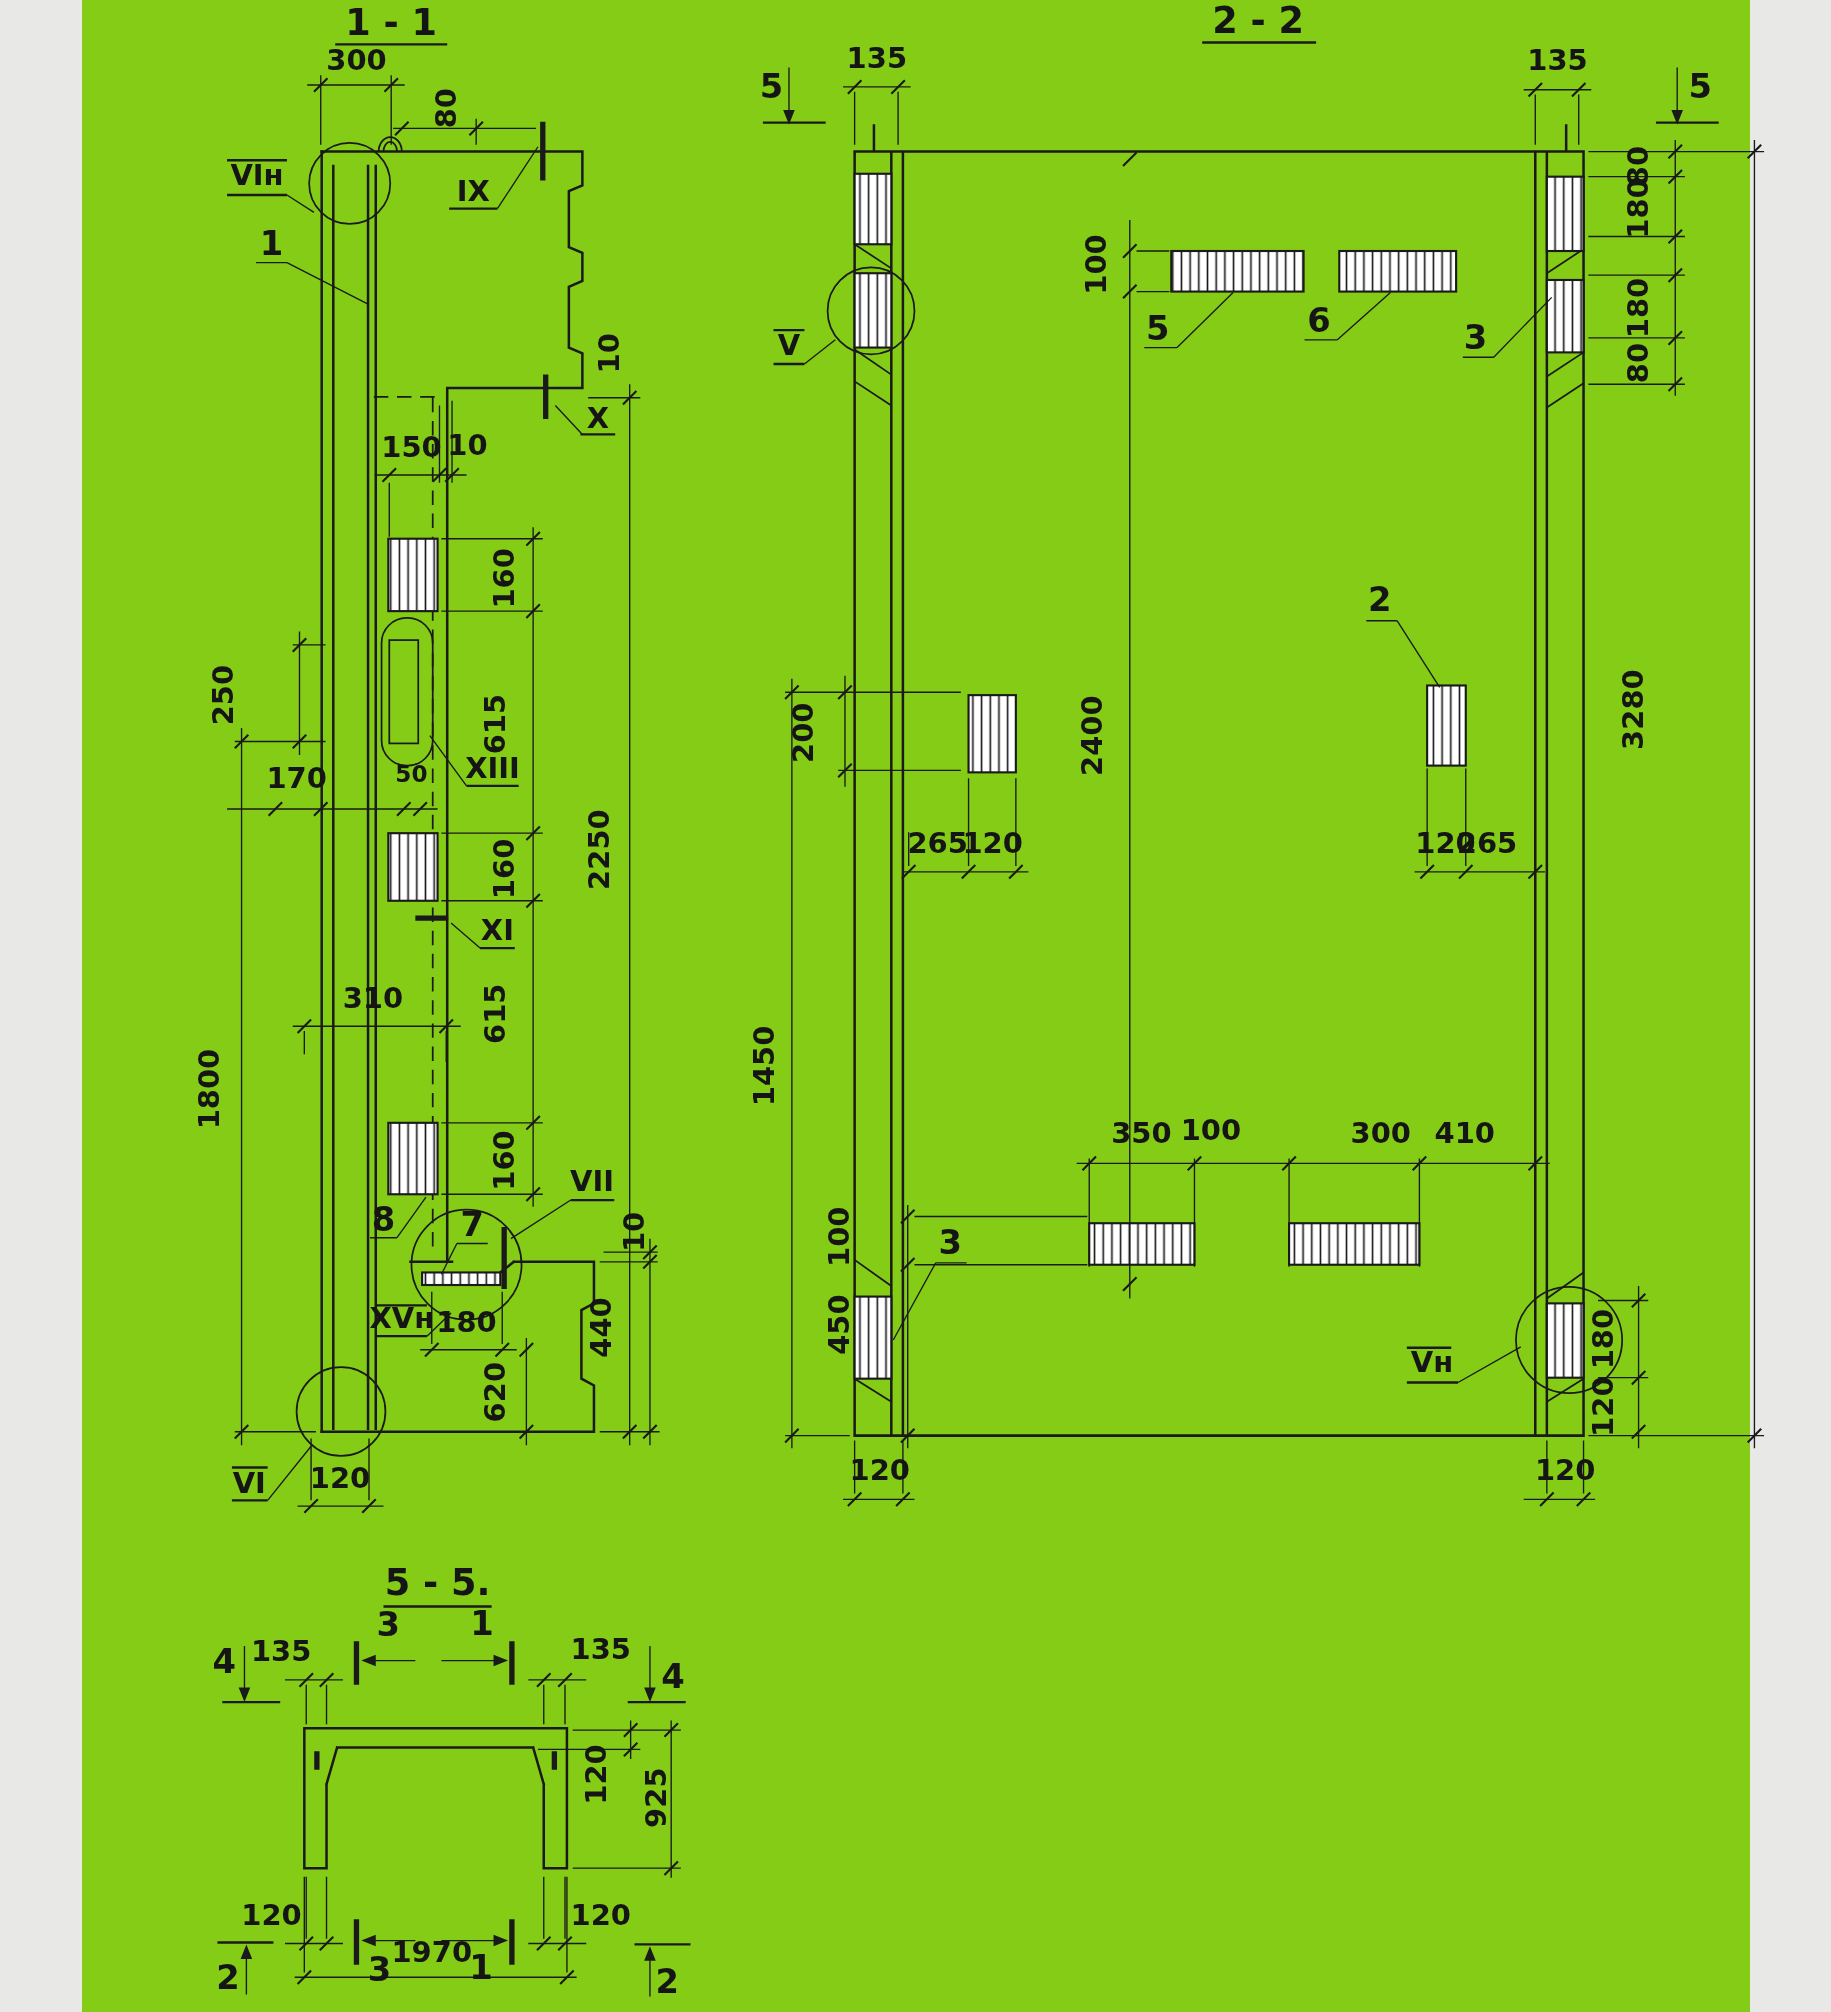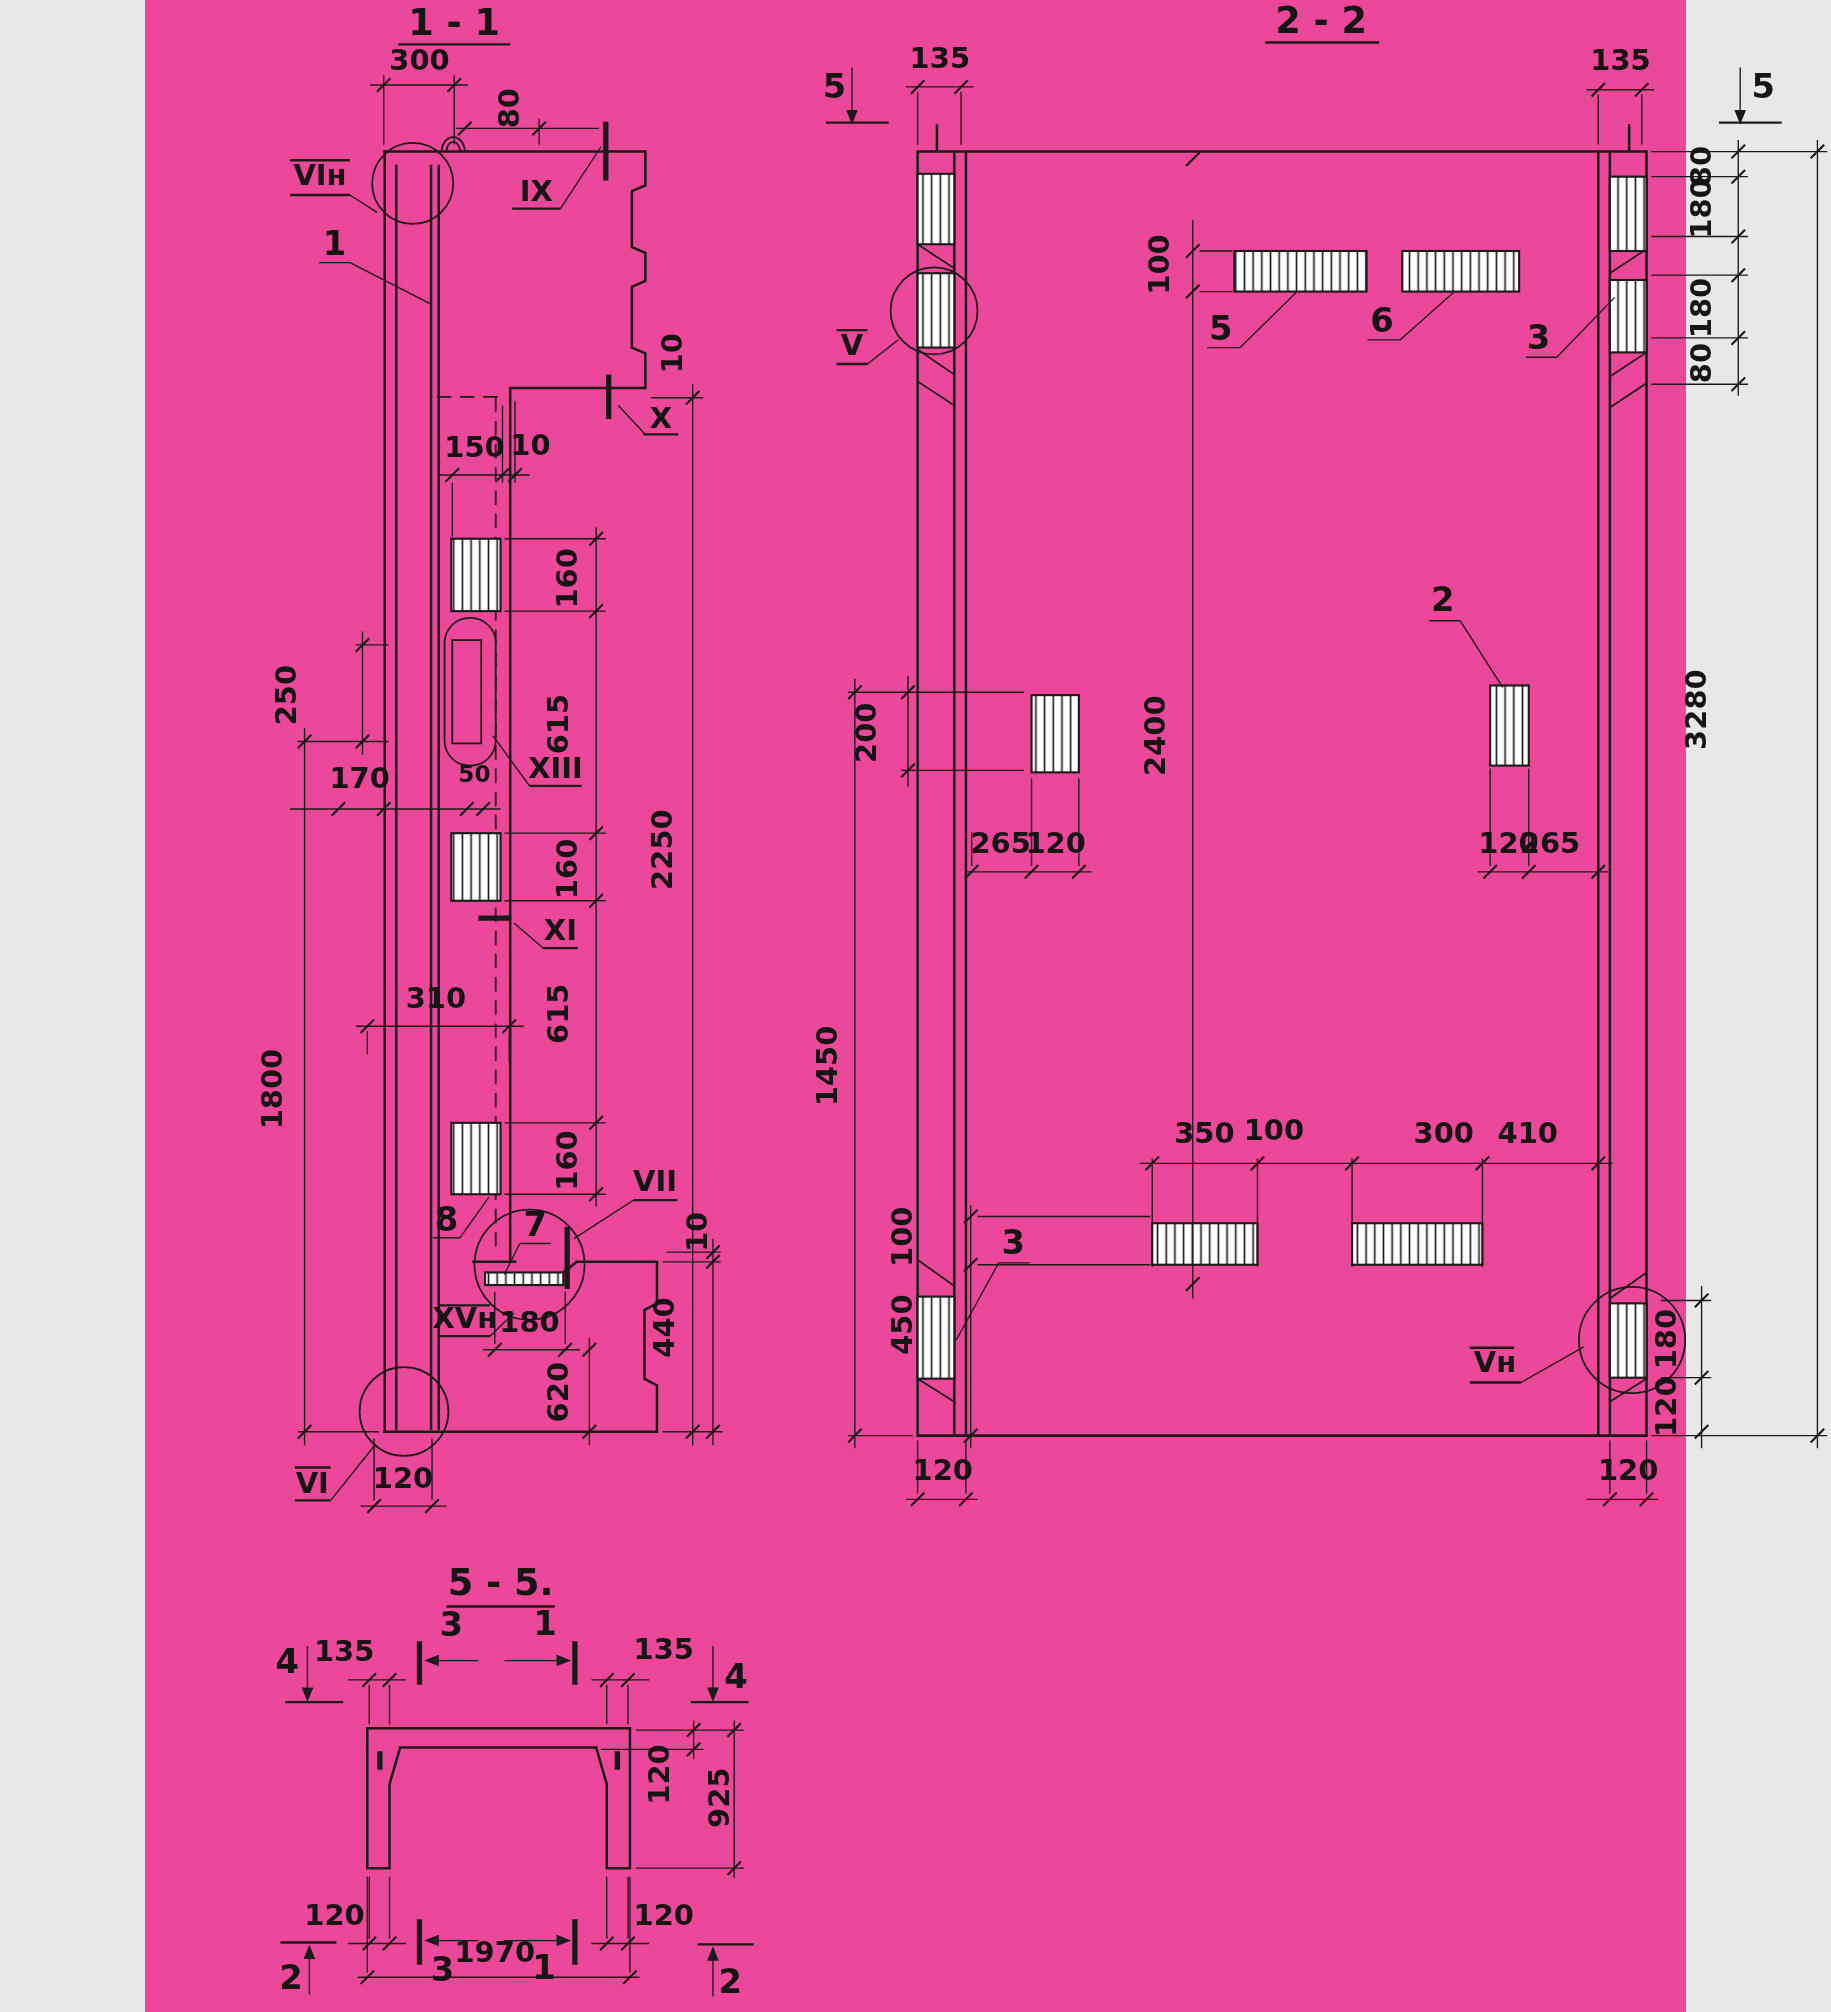--- a/index.html
+++ b/index.html
@@ -1,16 +1,16 @@
 <!DOCTYPE html>
 <html><head>
 <meta charset="utf-8">
 <style>
   html,body{margin:0;padding:0;background:#e8e8e6;}
-  .stage{width:1541px;height:2012px;background:#ec4899;position:relative;margin:0 auto;
+  .stage{width:1668px;height:2012px;background:#84cc16;position:relative;margin:0 auto;
          font-family:"DejaVu Sans",sans-serif;}
   svg{display:block}
   .ol{stroke:#1a1a1a;stroke-width:2.6;fill:none;stroke-linecap:square;stroke-linejoin:miter;}
   .th{stroke:#1a1a1a;stroke-width:1.8;fill:none;}
   .dl{stroke:#1a1a1a;stroke-width:1.4;fill:none;}
   .tk{stroke:#1a1a1a;stroke-width:2.2;fill:none;}
   .ul{stroke:#1a1a1a;stroke-width:2.4;fill:none;}
   .tb{stroke:#1a1a1a;stroke-width:5.5;fill:none;}
   .dash{stroke:#1a1a1a;stroke-width:1.8;fill:none;stroke-dasharray:15 9;}
   .hp{fill:url(#hv);stroke:#1a1a1a;stroke-width:2.2;}

